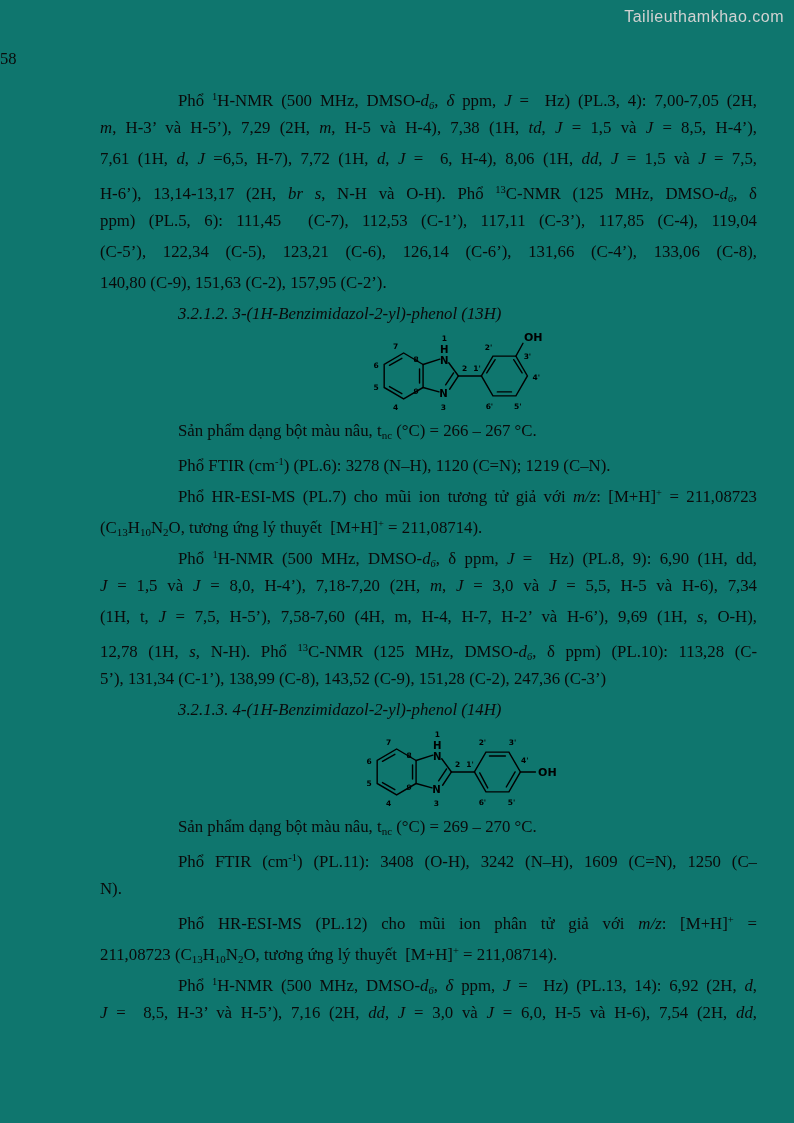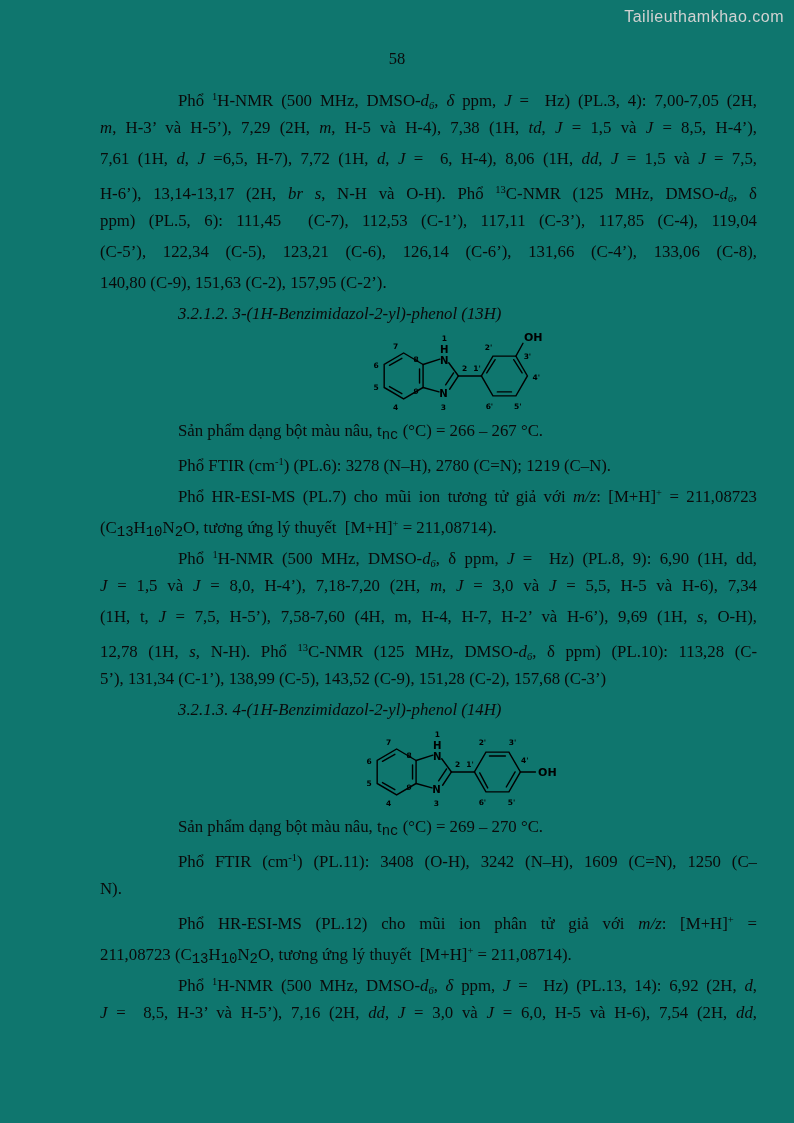--- a/index.html
+++ b/index.html
@@ -1,29 +1,29 @@
 <!DOCTYPE html>
 <html><head>
 <meta charset="utf-8">
 <style>
   html,body{margin:0;padding:0;background:#888;}
   .page{position:relative;width:794px;height:1123px;margin:0 auto;background:#0f766e;
         font-family:"Liberation Serif","DejaVu Serif",serif;color:#0a0a0a;overflow:hidden;}
   .watermark{position:absolute;top:8px;right:10px;
         font-family:"Liberation Sans","DejaVu Sans",sans-serif;font-size:16px;
         color:#d2d2d2;letter-spacing:.5px;}
-  .pagenum{margin-top:48px;height:22px;line-height:22px;text-align:center;font-size:16.5px;}
+  .pagenum{margin-top:48px;height:22px;line-height:22px;font-size:16.5px;}
   .docbody{margin:11px 0 8px 100px;width:657px;font-size:16.8px;}
   .line{height:31px;line-height:31px;}
   .line.j{text-align:justify;text-align-last:justify;}
   .line.ind{text-indent:78px;}
   .i{font-style:italic;}
   .bi{font-weight:normal;font-style:italic;}
   .sup{font-size:10.5px;vertical-align:6px;}
-  .sub{font-size:14px;vertical-align:-3px;font-family:Liberation Mono, monospace;}
+  .sub{font-size:11px;vertical-align:-3px;}
   .isub{font-size:10.5px;vertical-align:-3px;font-style:italic;}
   .struct{height:84px;margin:1px 0;text-align:center;}
   .struct svg{position:relative;left:30px;height:84px;}
   .bond{stroke:#000;stroke-width:1.6;fill:none;stroke-linecap:round;}
   .atom{font:bold 11.5px "DejaVu Sans",sans-serif;text-anchor:middle;fill:#000;}
   .num{font:bold 8.5px "DejaVu Sans",sans-serif;text-anchor:middle;fill:#000;}
   .ohlbl{font:bold 12.5px "DejaVu Sans",sans-serif;text-anchor:start;fill:#000;}
 </style>
 </head>
 <body>
@@ -81,28 +81,28 @@
         <text class="num" x="195" y="33">3'</text>
         <text class="num" x="205" y="56">4'</text>
         <text class="num" x="184" y="89">5'</text>
         <text class="num" x="152" y="89">6'</text>
         <text class="ohlbl" x="191" y="13">OH</text>
       </svg>
     </div>
 
     <div>
         <div class="line ind"><span>Sản phẩm dạng bột màu nâu, t</span><span class="sub">nc</span><span> (°C) = 266 – 267 °C.</span></div>
-        <div class="line ind"><span>Phổ FTIR (cm</span><span class="sup">-1</span><span>) (PL.6): 3278 (N–H), 2780 (C=N); 1219 (C–N).</span></div>
+        <div class="line ind"><span>Phổ FTIR (cm</span><span class="sup">-1</span><span>) (PL.6): 3278 (N–H), 1120 (C=N); 1219 (C–N).</span></div>
         <div class="line j ind"><span>Phổ HR-ESI-MS (PL.7) cho mũi ion tương tử giả với </span><span class="i">m/z</span><span>: [M+H]</span><span class="sup">+</span><span> = 211,08723</span></div>
         <div class="line"><span>(C</span><span class="sub">13</span><span>H</span><span class="sub">10</span><span>N</span><span class="sub">2</span><span>O, tương ứng lý thuyết&nbsp; [M+H]</span><span class="sup">+</span><span> = 211,08714).</span></div>
         <div class="line j ind"><span>Phổ </span><span class="sup">1</span><span>H-NMR (500 MHz, DMSO-</span><span class="i">d</span><span class="isub">6</span><span>, δ ppm, </span><span class="i">J</span><span> =&nbsp; Hz) (PL.8, 9): 6,90 (1H, dd,</span></div>
         <div class="line j"><span class="i">J</span><span> = 1,5 và </span><span class="i">J</span><span> = 8,0, H-4’), 7,18-7,20 (2H, </span><span class="i">m</span><span>, </span><span class="i">J</span><span> = 3,0 và </span><span class="i">J</span><span> = 5,5, H-5 và H-6), 7,34</span></div>
         <div class="line j"><span>(1H, t, </span><span class="i">J</span><span> = 7,5, H-5’), 7,58-7,60 (4H, m, H-4, H-7, H-2’ và H-6’), 9,69 (1H, </span><span class="i">s</span><span>, O-H),</span></div>
         <div class="line j"><span>12,78 (1H, </span><span class="i">s,</span><span> N-H). Phổ </span><span class="sup">13</span><span>C-NMR (125 MHz, DMSO-</span><span class="i">d</span><span class="isub">6</span><span>, δ ppm) (PL.10): 113,28 (C-</span></div>
-        <div class="line"><span>5’), 131,34 (C-1’), 138,99 (C-5), 143,52 (C-9), 151,28 (C-2), 157,68 (C-3’)</span></div>
+        <div class="line"><span>5’), 131,34 (C-1’), 138,99 (C-8), 143,52 (C-9), 151,28 (C-2), 247,36 (C-3’)</span></div>
         <div class="line ind"><span class="i">3.2.1.3. 4-(1H-Benzimidazol-2-yl)-phenol </span><span class="bi">(14H)</span></div>
       </div>
 
     <div class="struct">
       <svg viewBox="0 0 250 95" xmlns="http://www.w3.org/2000/svg">
         <g>
           <polygon class="bond" points="77,39 55,26 33,39 33,65 55,78 77,65"></polygon>
           <line class="bond" x1="53" y1="32" x2="39" y2="40"></line>
           <line class="bond" x1="39" y1="64" x2="53" y2="72"></line>
           <line class="bond" x1="73" y1="44" x2="73" y2="60"></line>

